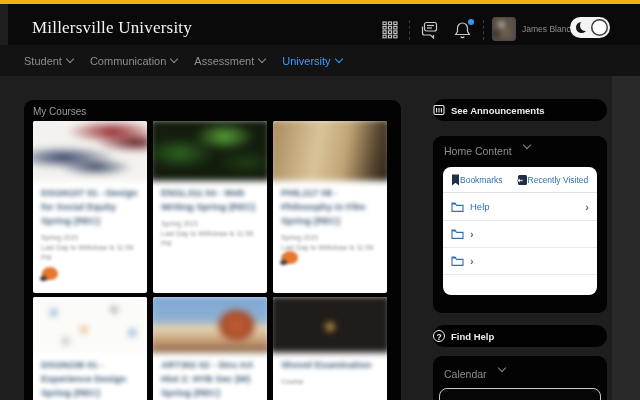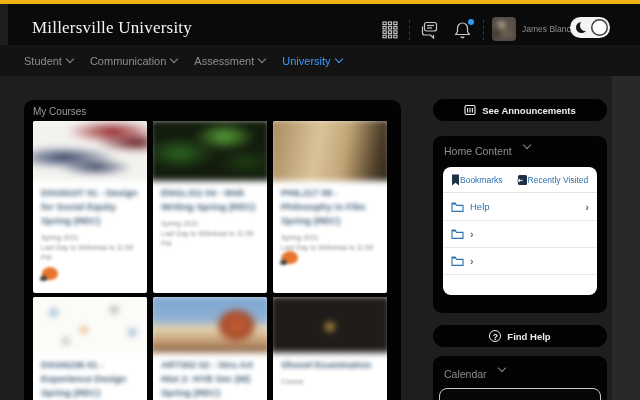--- a/index.html
+++ b/index.html
@@ -56,21 +56,21 @@
   .ci4{height:54px;background:radial-gradient(6px 6px at 20% 30%,#4a7fb5 0%,transparent 80%),
        radial-gradient(6px 6px at 45% 60%,#d98b3a 0%,transparent 80%),
        radial-gradient(6px 6px at 70% 25%,#777 0%,transparent 80%),
        radial-gradient(6px 6px at 85% 65%,#4a7fb5 0%,transparent 80%),
        radial-gradient(6px 6px at 30% 80%,#999 0%,transparent 80%),#fbfbf8}
   .ci5{height:54px;background:radial-gradient(26px 22px at 72% 52%,#c05f38 0%,#a34e2d 55%,transparent 75%),
        linear-gradient(180deg,#7ea7d0 0%,#8fb0d2 42%,#e5d5b2 58%,#b98f6a 85%,#7c5c42 100%)}
   .ci6{height:54px;background:radial-gradient(7px 7px at 50% 55%,#cfa95e 0%,#8a6d33 60%,transparent 78%),#201c19}
   
   .railbtn{left:433px;width:174px;height:22px;background:#020202;border-radius:11px;display:flex;
-           align-items:center;justify-content:center;gap:6px;color:#ededed;font-size:9.5px;font-weight:bold;cursor:pointer}
+           align-items:center;gap:6px;color:#ededed;font-size:9.5px;font-weight:bold;cursor:pointer}
   .homepanel{left:433px;top:136px;width:174px;height:177px}
   .railheading{font-size:10.5px;color:#8d8d8d;display:flex;align-items:flex-start;gap:12px}
   .whitecard{left:443px;top:167px;width:154px;height:128px;background:#fff;border-radius:8px;
              box-sizing:border-box;overflow:hidden}
   .tabsrow{display:flex;align-items:center;gap:13px;padding:7px 8px 6px 8px;border-bottom:1px solid #e2e2e2}
   .tablink{display:flex;align-items:center;font-size:8.5px;color:#2d71ad;cursor:pointer;white-space:nowrap}
   .itemrow{display:flex;align-items:center;gap:6px;padding:7px 8px;border-bottom:1px solid #e8e8e8;cursor:pointer}
   .itemrow:last-child{border-bottom:none}
   .itemlabel{flex:1;font-size:9.5px;line-height:13px;color:#2d71ad}
   .itemchev{font-size:11px;line-height:12px;color:#50708e;font-weight:bold}

